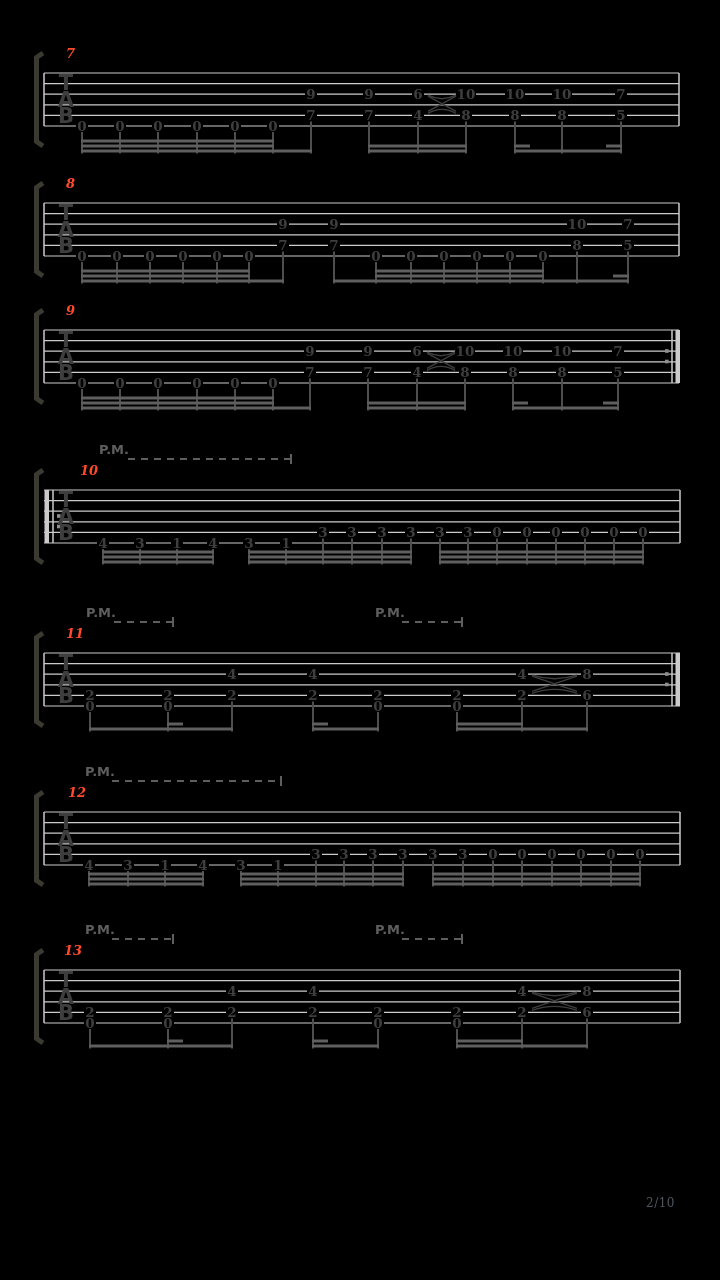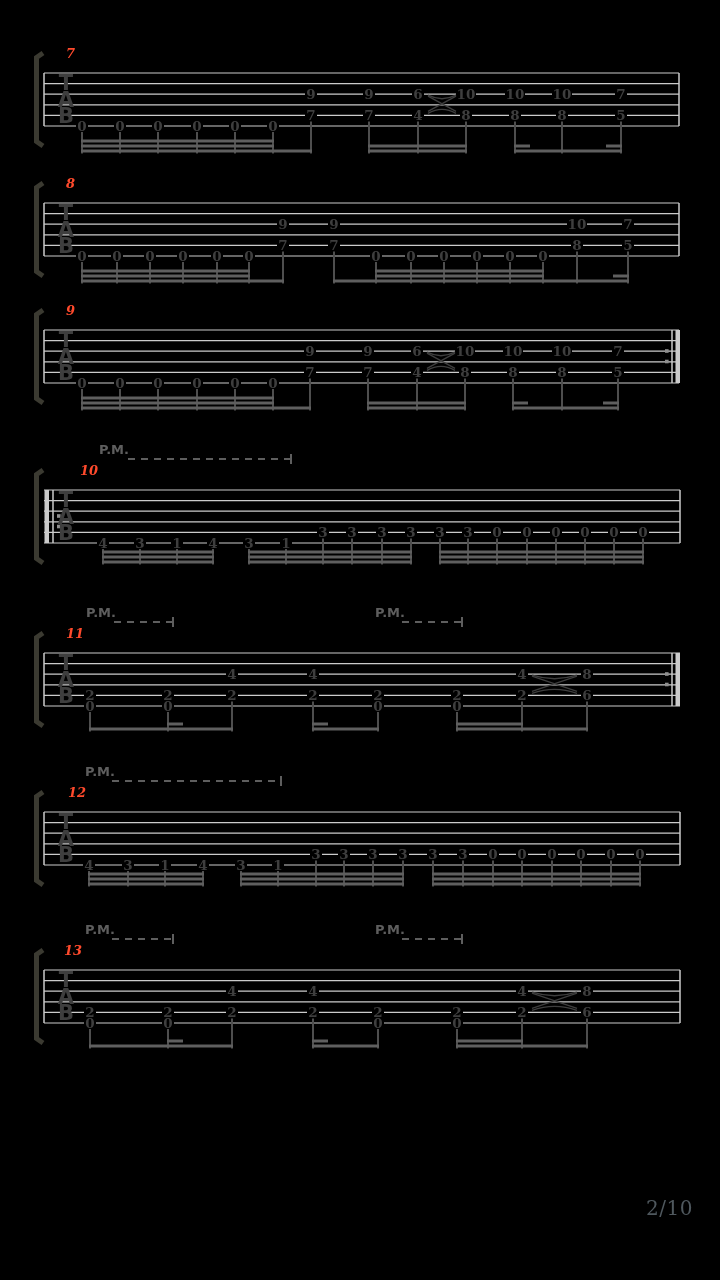--- a/index.html
+++ b/index.html
@@ -1,20 +1,20 @@
 <!DOCTYPE html>
 <html><head>
 <meta charset="utf-8">
 <style>
   html,body{margin:0;padding:0;background:#000;}
   .page{position:relative;width:720px;height:1280px;background:#000;overflow:hidden;
         font-family:"DejaVu Sans", sans-serif;}
   #score{position:absolute;left:0;top:0;}
   .page-label{position:absolute;left:646px;top:1196px;width:60px;
-              font-family:"DejaVu Serif", serif;font-size:20px;letter-spacing:.5px;}
+              font-family:"DejaVu Serif", serif;font-size:12px;letter-spacing:.5px;}
 </style>
 </head>
 <body>
 
 <div class="page" style="background: rgb(0, 0, 0);">
   <svg id="score" width="720" height="1280" viewBox="0 0 720 1280">
       <g>
         <path d="M 43 53 L 36.5 57.5 L 36.5 141.5 L 43 146" stroke="#3b3a31" stroke-width="5" fill="none"></path>
         <g>
           <line x1="44" y1="73" x2="679" y2="73" stroke="#cbcbcb" stroke-width="1.2"></line>

